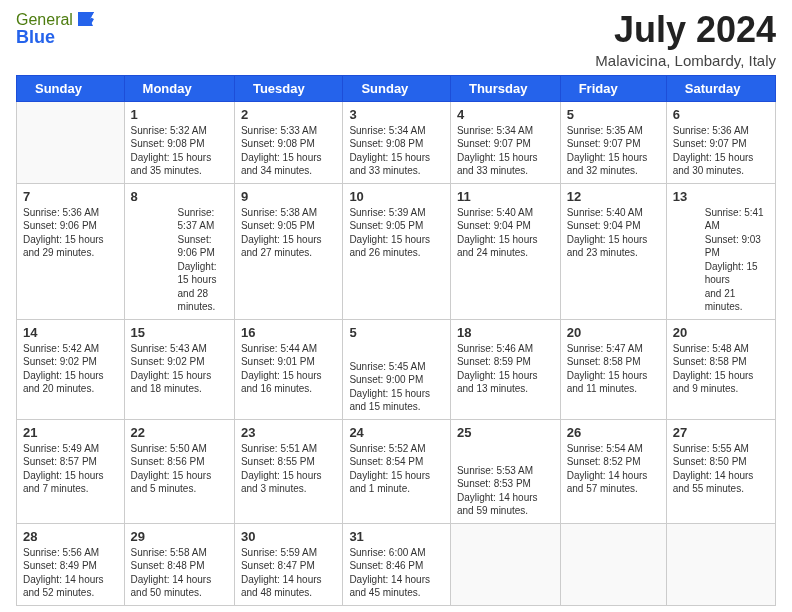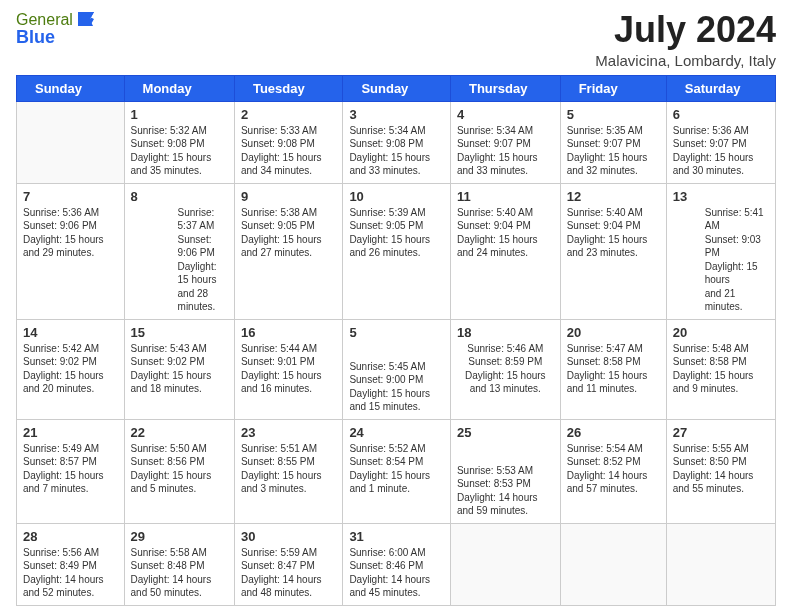--- a/index.html
+++ b/index.html
@@ -245,21 +245,21 @@
           </td>
           <td>
             <span class="day-num">5</span>
             <div class="day-info" style="white-space: pre-line; margin-top: 20px;">Sunrise: 5:45 AM
 Sunset: 9:00 PM
 Daylight: 15 hours
 and 15 minutes.</div>
           </td>
           <td>
             <span class="day-num">18</span>
-            <div class="day-info" style="white-space: pre-line; text-align: center;">Sunrise: 5:46 AM
+            <div class="day-info" style="white-space: pre-line;">Sunrise: 5:46 AM
 Sunset: 8:59 PM
 Daylight: 15 hours
 and 13 minutes.</div>
           </td>
           <td>
             <span class="day-num">20</span>
             <div class="day-info" style="white-space: pre-line;">Sunrise: 5:47 AM
 Sunset: 8:58 PM
 Daylight: 15 hours
 and 11 minutes.</div>

